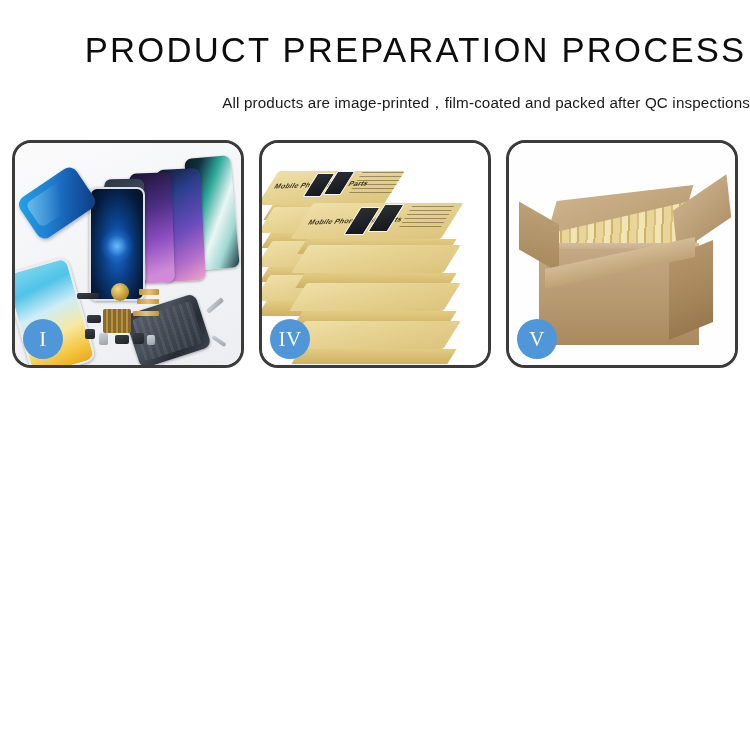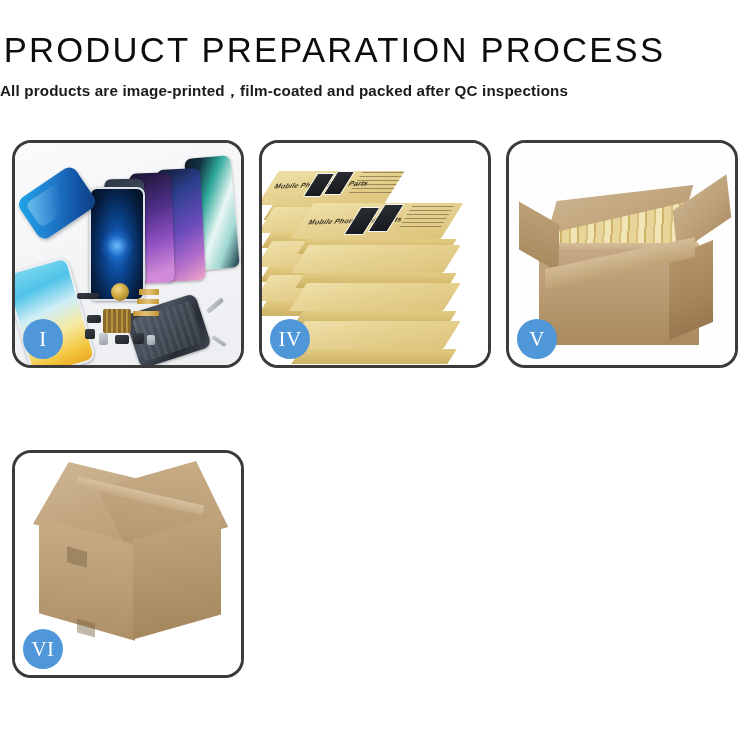--- a/index.html
+++ b/index.html
@@ -12,36 +12,36 @@
     width: 750px;
     height: 750px;
     overflow: hidden;
     font-family: "Liberation Sans", sans-serif;
     color: #111111;
     position: relative;
   }
 
   
   .header {
-    text-align: left;
+    text-align: right;
     padding-top: 32px;
   }
   .page-title {
     font-size: 35px;
     font-weight: 500;
     letter-spacing: 2.2px;
     color: #0d0d0d;
     line-height: 1.05;
     white-space: nowrap;
     transform: scaleX(0.99);
   }
   .page-subtitle {
-    margin-top: 12px;
+    margin-top: 24px;
     font-size: 15.2px;
-    font-weight: 700;
+    font-weight: 400;
     color: #1a1a1a;
     letter-spacing: 0.15px;
     white-space: nowrap;
   }
 
   
   .grid {
     position: absolute;
     left: 12px;
     top: 140px;
@@ -543,27 +543,14 @@
       <div class="carton-rim"></div>
       <div class="carton-body"></div>
       <div class="carton-side"></div>
       <div class="flap flap-left"></div>
       <div class="flap flap-right"></div>
       <div class="flap flap-front"></div>
       <div class="badge">V</div>
     </div>
   </div>
 
-  <div class="panel">
-    <div class="panel-stage">
-      <div class="p6-bg"></div>
-      <div class="sealed-top"></div>
-      <div class="sealed-top2"></div>
-      <div class="sealed-tape"></div>
-      <div class="sealed-left"></div>
-      <div class="sealed-right"></div>
-      <div class="seal-tab seal-tab-1"></div>
-      <div class="seal-tab seal-tab-2"></div>
-      <div class="badge">VI</div>
-    </div>
-  </div>
 
 </div>
 
 </body></html>

